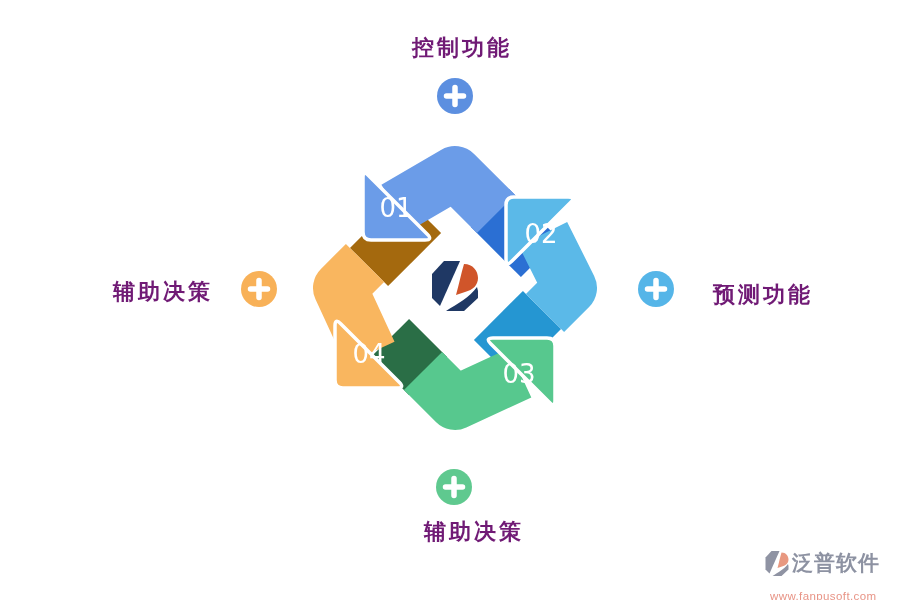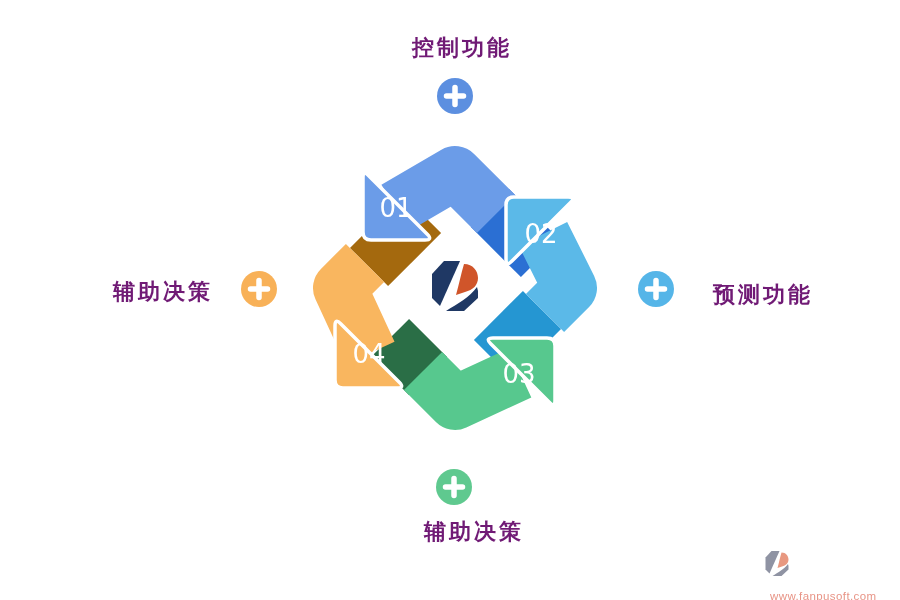--- a/index.html
+++ b/index.html
@@ -88,14 +88,15 @@
     <path d="M48,28 L49,32 L49,39 L35,52 L17,52 C28,45 41,38 48,28 Z" fill="#1F3864"></path>
   </g>
 </svg>
 
 <div id="watermark">
   <svg id="wm-glyph" width="26" height="27" viewBox="0 0 52 54">
     <path d="M15,2 L31,2 L11,47 L3,39 L3,15 Z" fill="#8F93A3"></path>
     <path d="M35,5 C44,5 49,12 49,19 C49,26 44,31 36,33 L27,36 C30,25 32,15 35,5 Z" fill="#E89880"></path>
     <path d="M48,28 L49,32 L49,39 L35,52 L17,52 C28,45 41,38 48,28 Z" fill="#8F93A3"></path>
   </svg>
+  <div id="wm-brand" style="color: rgb(141, 146, 162);">泛普软件</div>
   <div id="wm-url" style="color: rgb(232, 148, 134);">www.fanpusoft.com</div>
 </div>
 
 </body></html>

